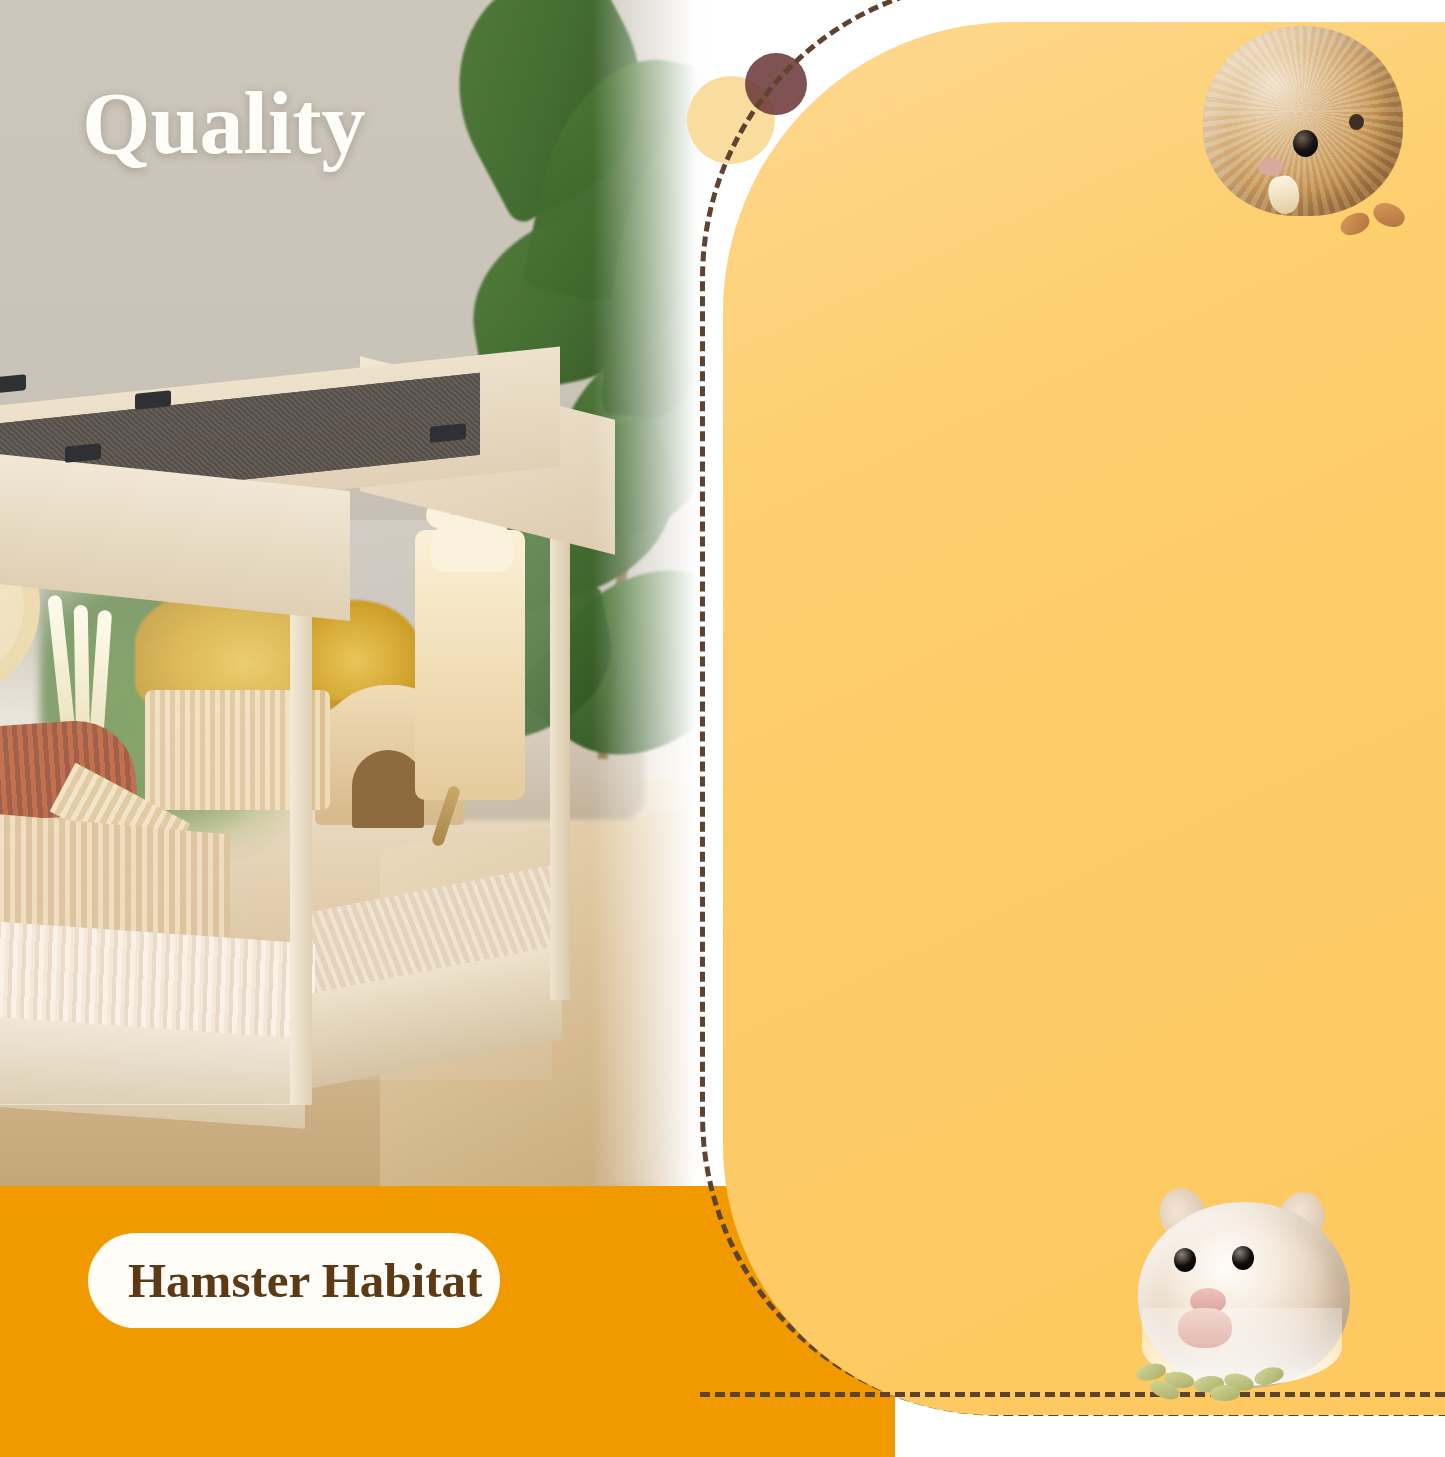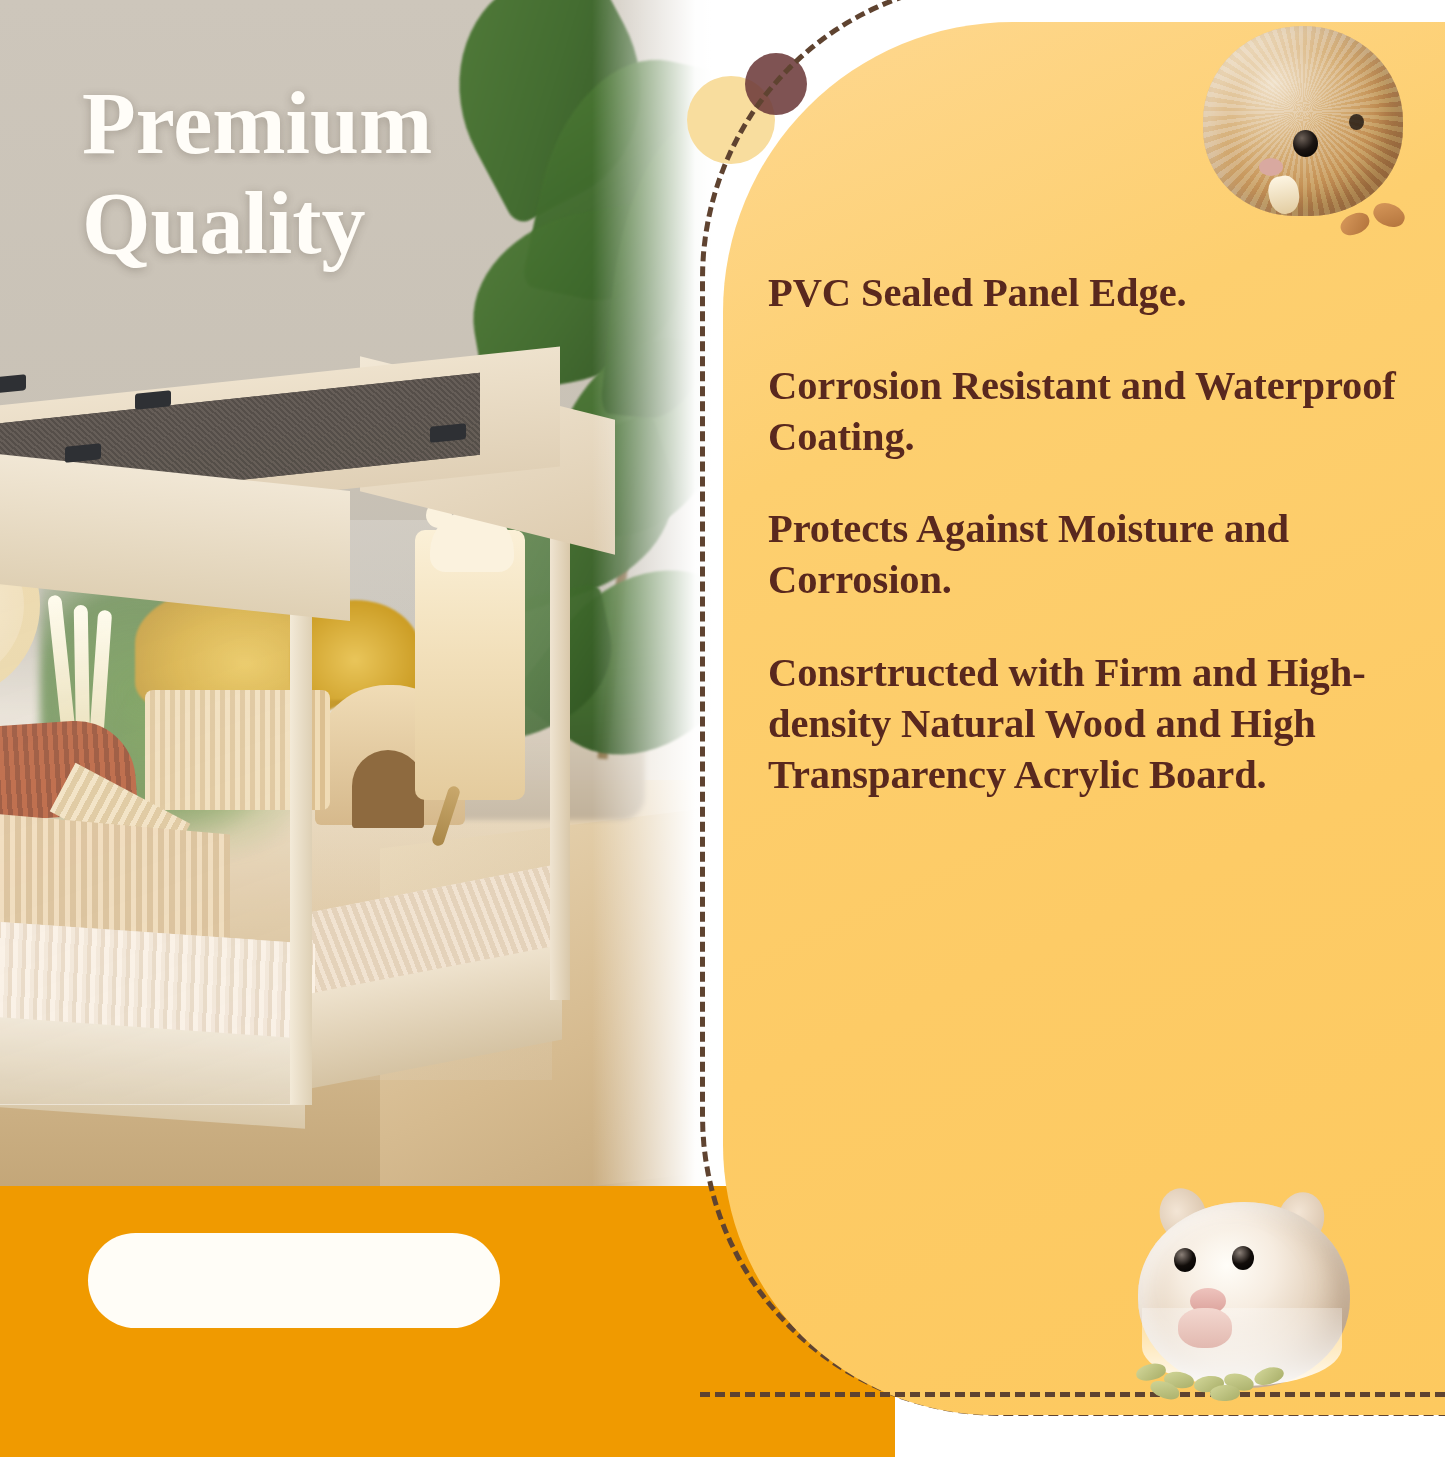--- a/index.html
+++ b/index.html
@@ -451,36 +451,29 @@
       <div class="hinge h4"></div>
     </div>
 
     <div class="photo-fade-right"></div>
   </div>
 
   <div class="circle circle-cream"></div>
   <div class="circle circle-maroon"></div>
 
   <div class="headline">
-    <span>Premium</span>
     <span class="l2">Quality</span>
   </div>
 
   <div class="banner"></div>
 
   <div class="dashed-outline"></div>
 
   <div class="panel"></div>
 
-  <div class="panel-text">
-    <div class="feature">PVC Sealed Panel Edge.</div>
-    <div class="feature">Corrosion Resistant and Waterproof Coating.</div>
-    <div class="feature">Protects Against Moisture and Corrosion.</div>
-    <div class="feature">Consrtructed with Firm and High-density Natural Wood and High Transparency Acrylic Board.</div>
-  </div>
 
   <div class="dashed-bottom"></div>
 
   <div class="hamster-top">
     <div class="ht-body"></div>
     <div class="ht-fur"></div>
     <div class="ht-eye"></div>
     <div class="ht-eye-r"></div>
     <div class="ht-nose"></div>
     <div class="ht-food"></div>
@@ -500,14 +493,15 @@
     <div class="seed s1"></div>
     <div class="seed s2"></div>
     <div class="seed s3"></div>
     <div class="seed s4"></div>
     <div class="seed s5"></div>
     <div class="seed s6"></div>
     <div class="seed s7"></div>
   </div>
 
   <div class="pill"></div>
+  <div class="pill-label">Hamster Habitat</div>
 
 </div>
 
 </body></html>

